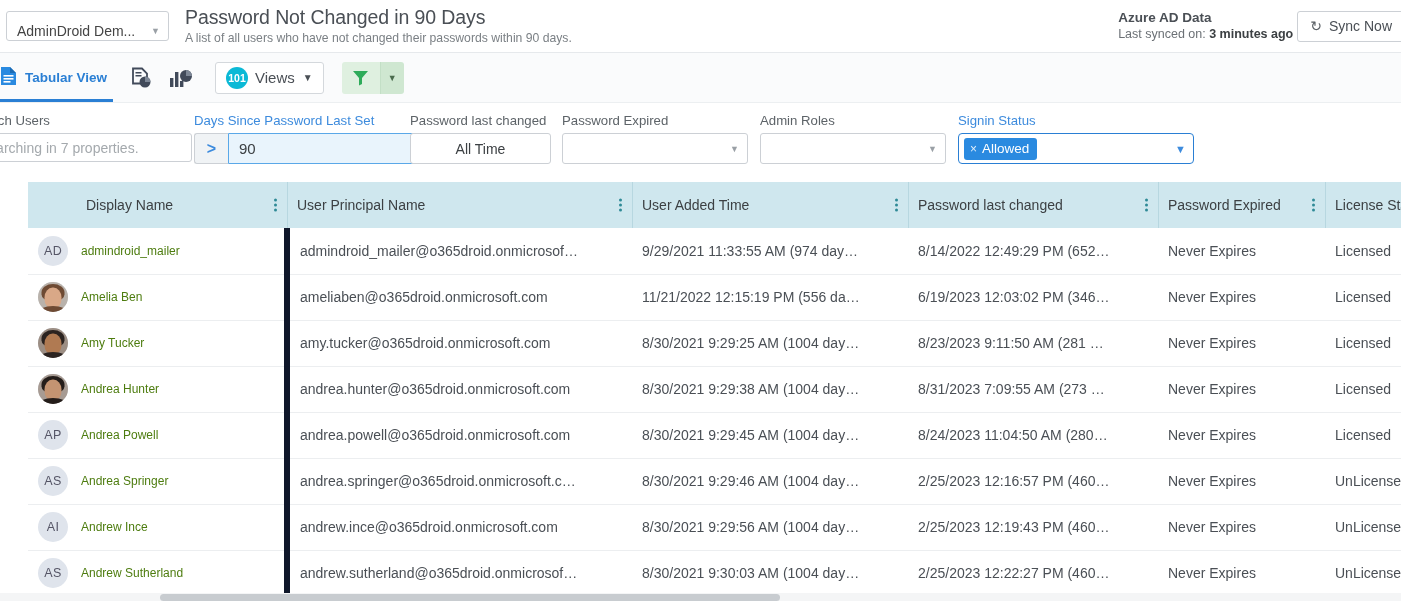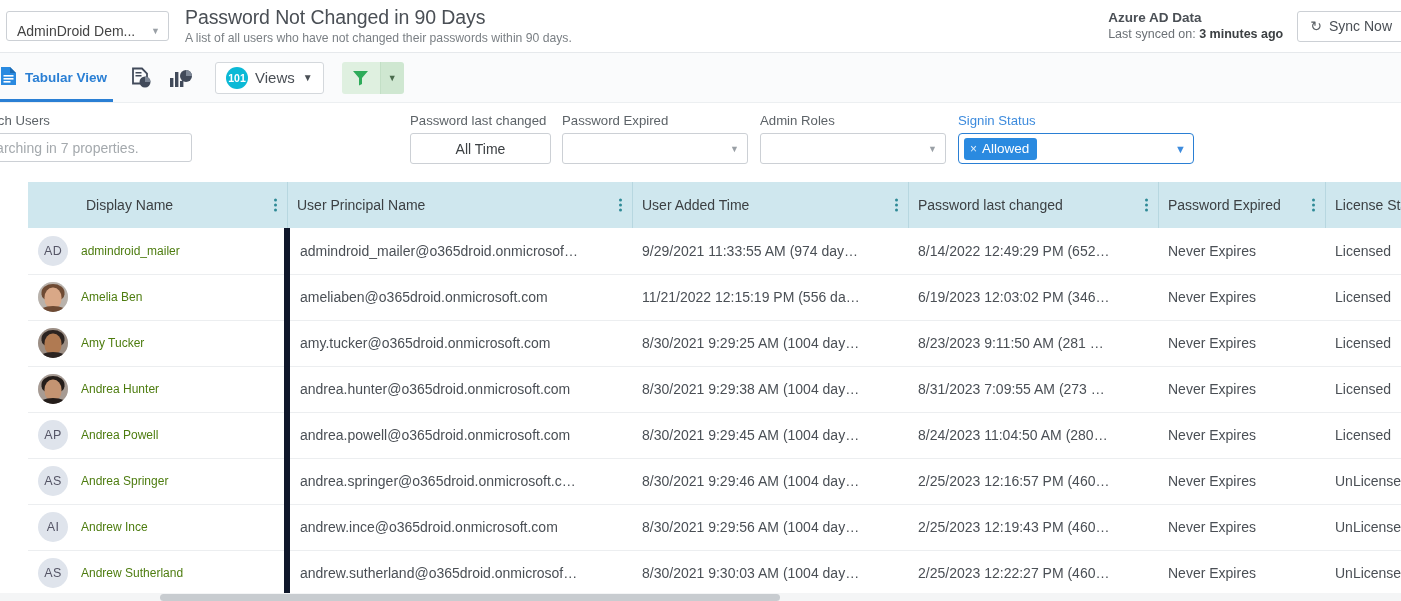--- a/index.html
+++ b/index.html
@@ -37,21 +37,21 @@
     line-height: 22px; letter-spacing: -0.1px;
   }
   .page-sub {
     font-size: 12.2px; color: #7b8085; line-height: 16px; margin-top: 2px;
   }
 
   .topbar-right {
     position: absolute; right: 0; top: 0; height: 52px;
     display: flex; align-items: center;
   }
-  .sync-info { text-align: left; margin-right: 14px; }
+  .sync-info { text-align: left; margin-right: 4px; }
   .sync-title { font-size: 13.5px; color: #4a4f55; font-weight: bold; line-height: 17px; }
   .sync-sub { font-size: 12.5px; color: #6b7075; line-height: 17px; }
   .sync-sub b { color: #3c4043; font-weight: bold; }
   .sync-btn {
     height: 31px; border: 1px solid #ccd0d5; border-radius: 3px; background: #fff;
     display: flex; align-items: center; gap: 7px;
     padding: 0 14px 0 12px; font-size: 14px; color: #4a4f55; cursor: pointer;
     margin-right: -6px;
   }
   .sync-btn .sync-glyph { font-size: 14px; color: #5a6065; }
@@ -328,20 +328,27 @@
     </div>
   </div>
 
   <div class="filterrow">
 
     <div class="fld" style="left:-30px; width:222px;">
       <div class="fld-label">Search Users</div>
       <div class="fld-input placeholder" style="width:222px;">Searching in 7 properties.</div>
     </div>
 
+    <div class="fld" style="left:194px; width:230px;">
+      <div class="fld-label blue">Days Since Password Last Set</div>
+      <div class="days-group" style="width:230px;">
+        <div class="days-op">&gt;</div>
+        <div class="days-val">90</div>
+      </div>
+    </div>
 
     <div class="fld" style="left:410px; width:141px;">
       <div class="fld-label">Password last changed</div>
       <div class="fld-input centered" style="width:141px; height:31px;">All Time</div>
     </div>
 
     <div class="fld" style="left:562px; width:186px;">
       <div class="fld-label">Password Expired</div>
       <div class="select-box" style="width:186px; height:31px;">
         <span></span>

